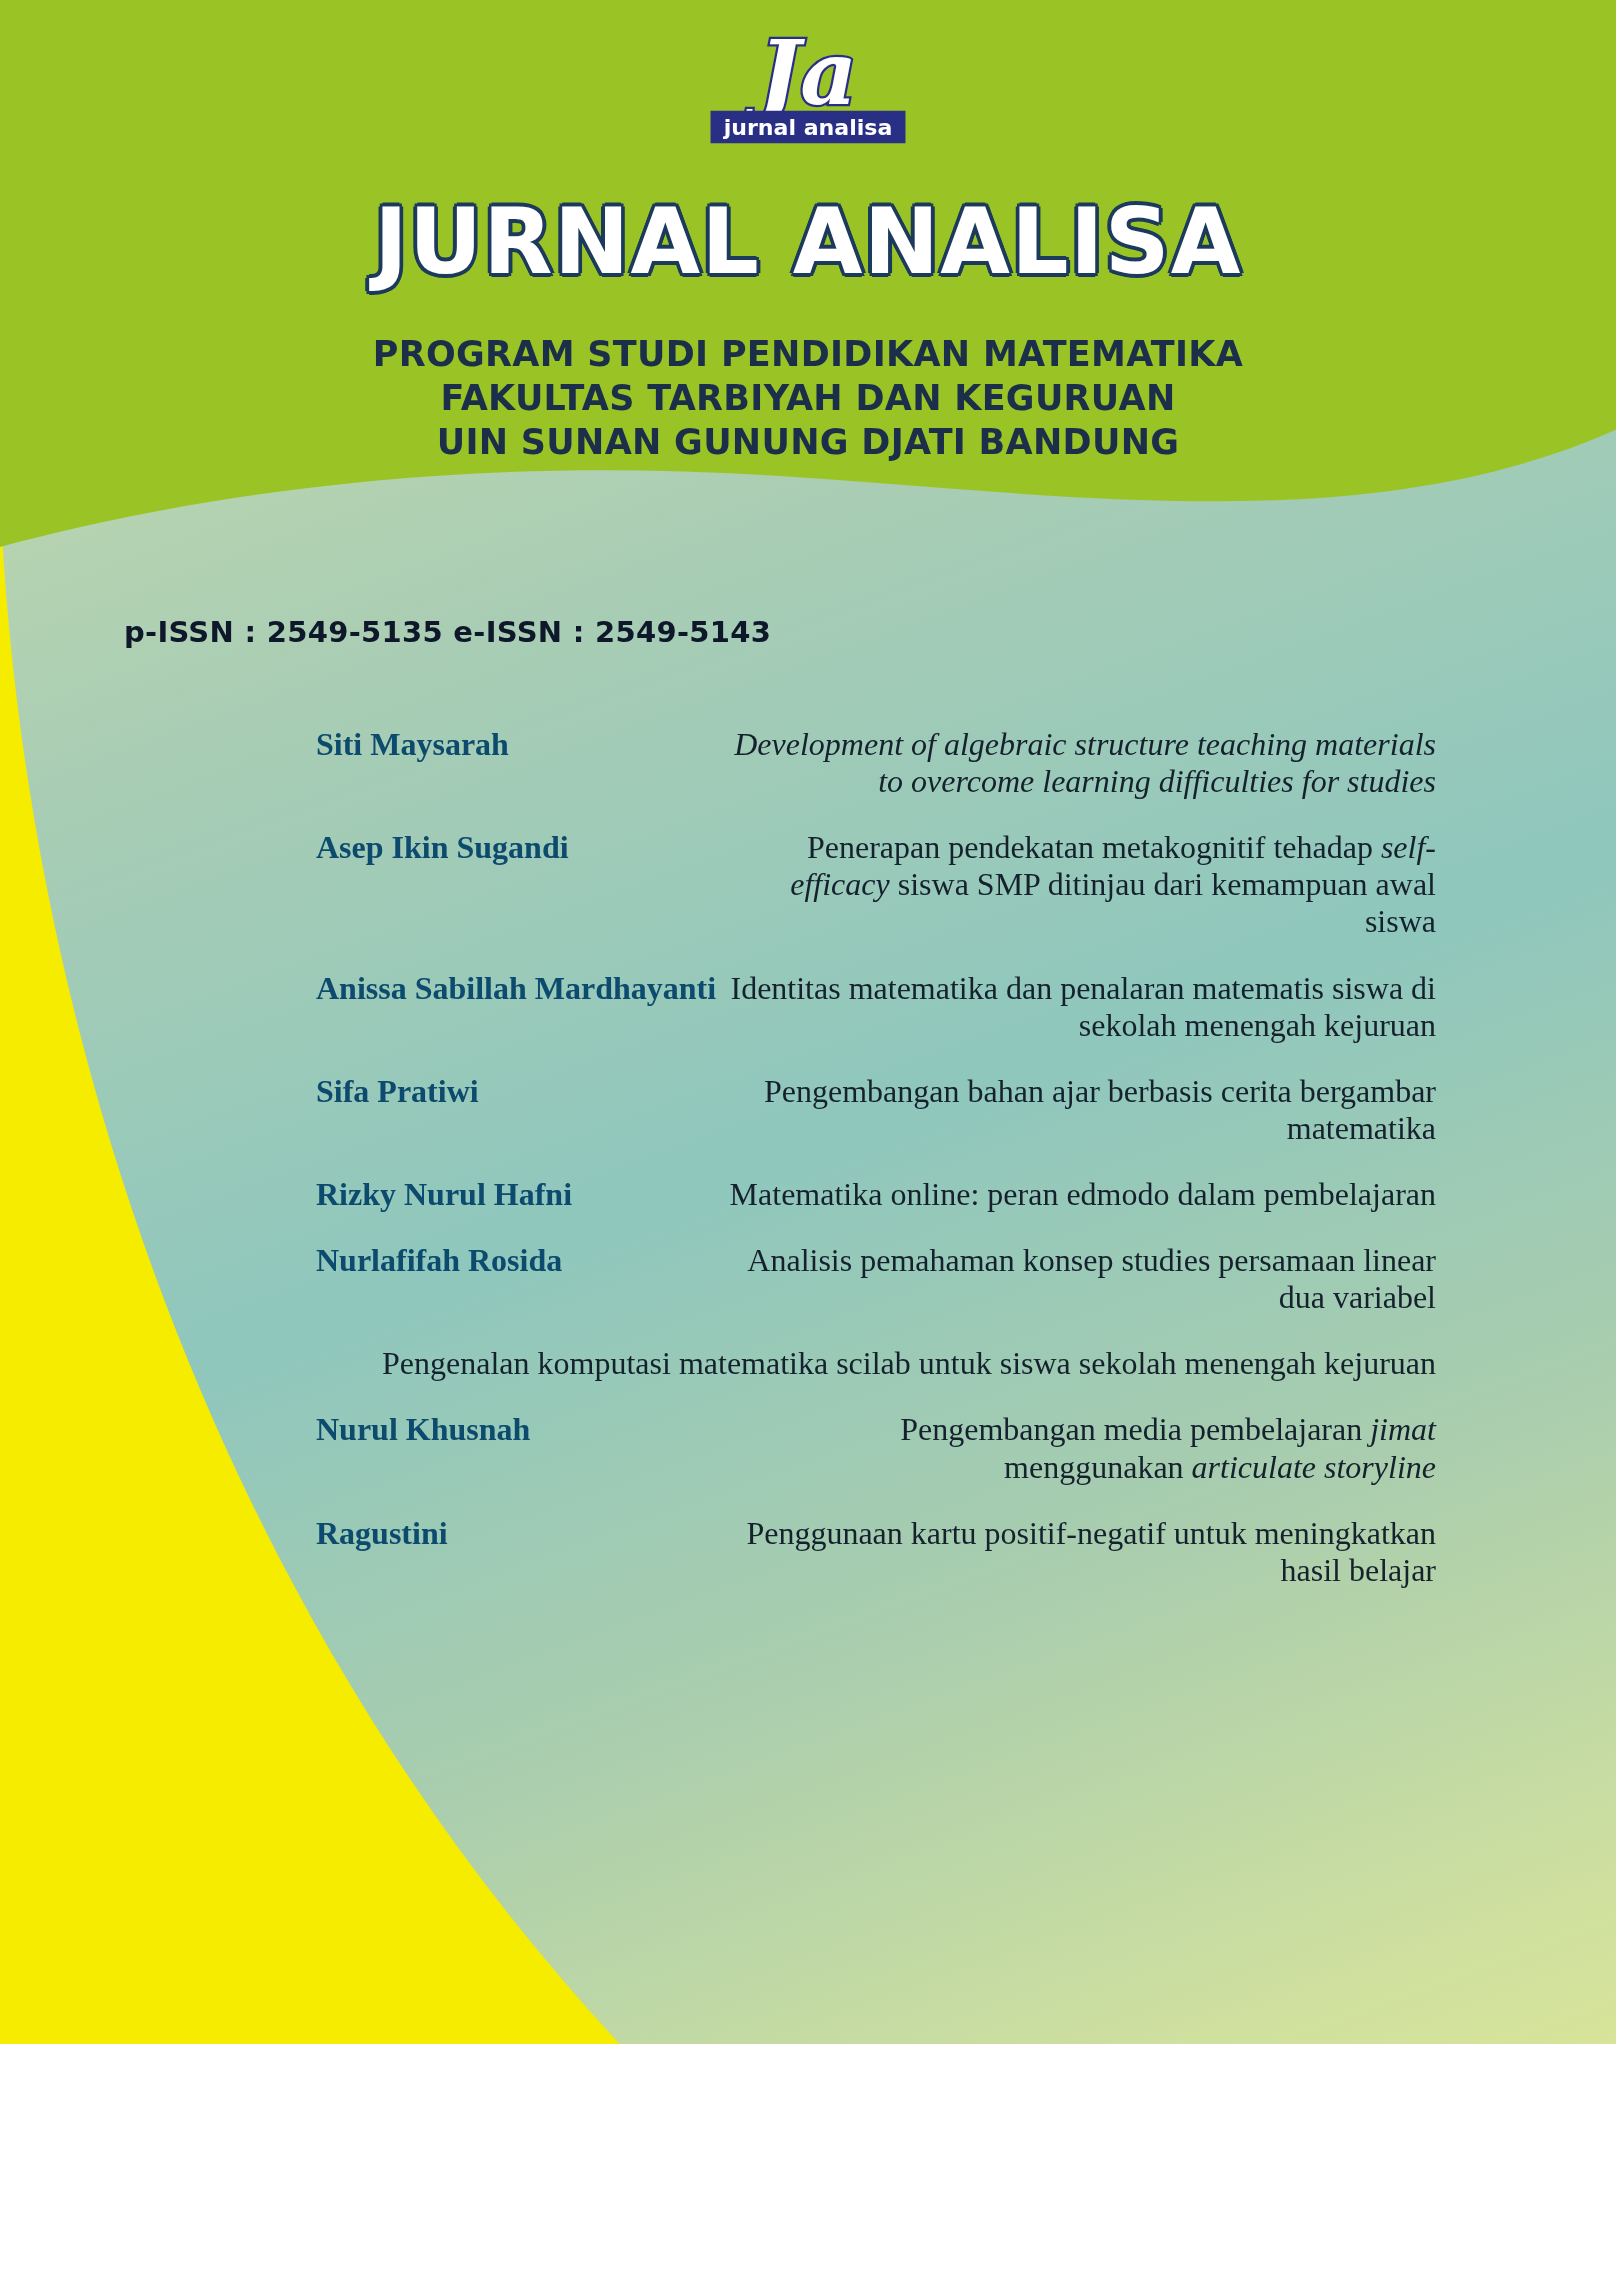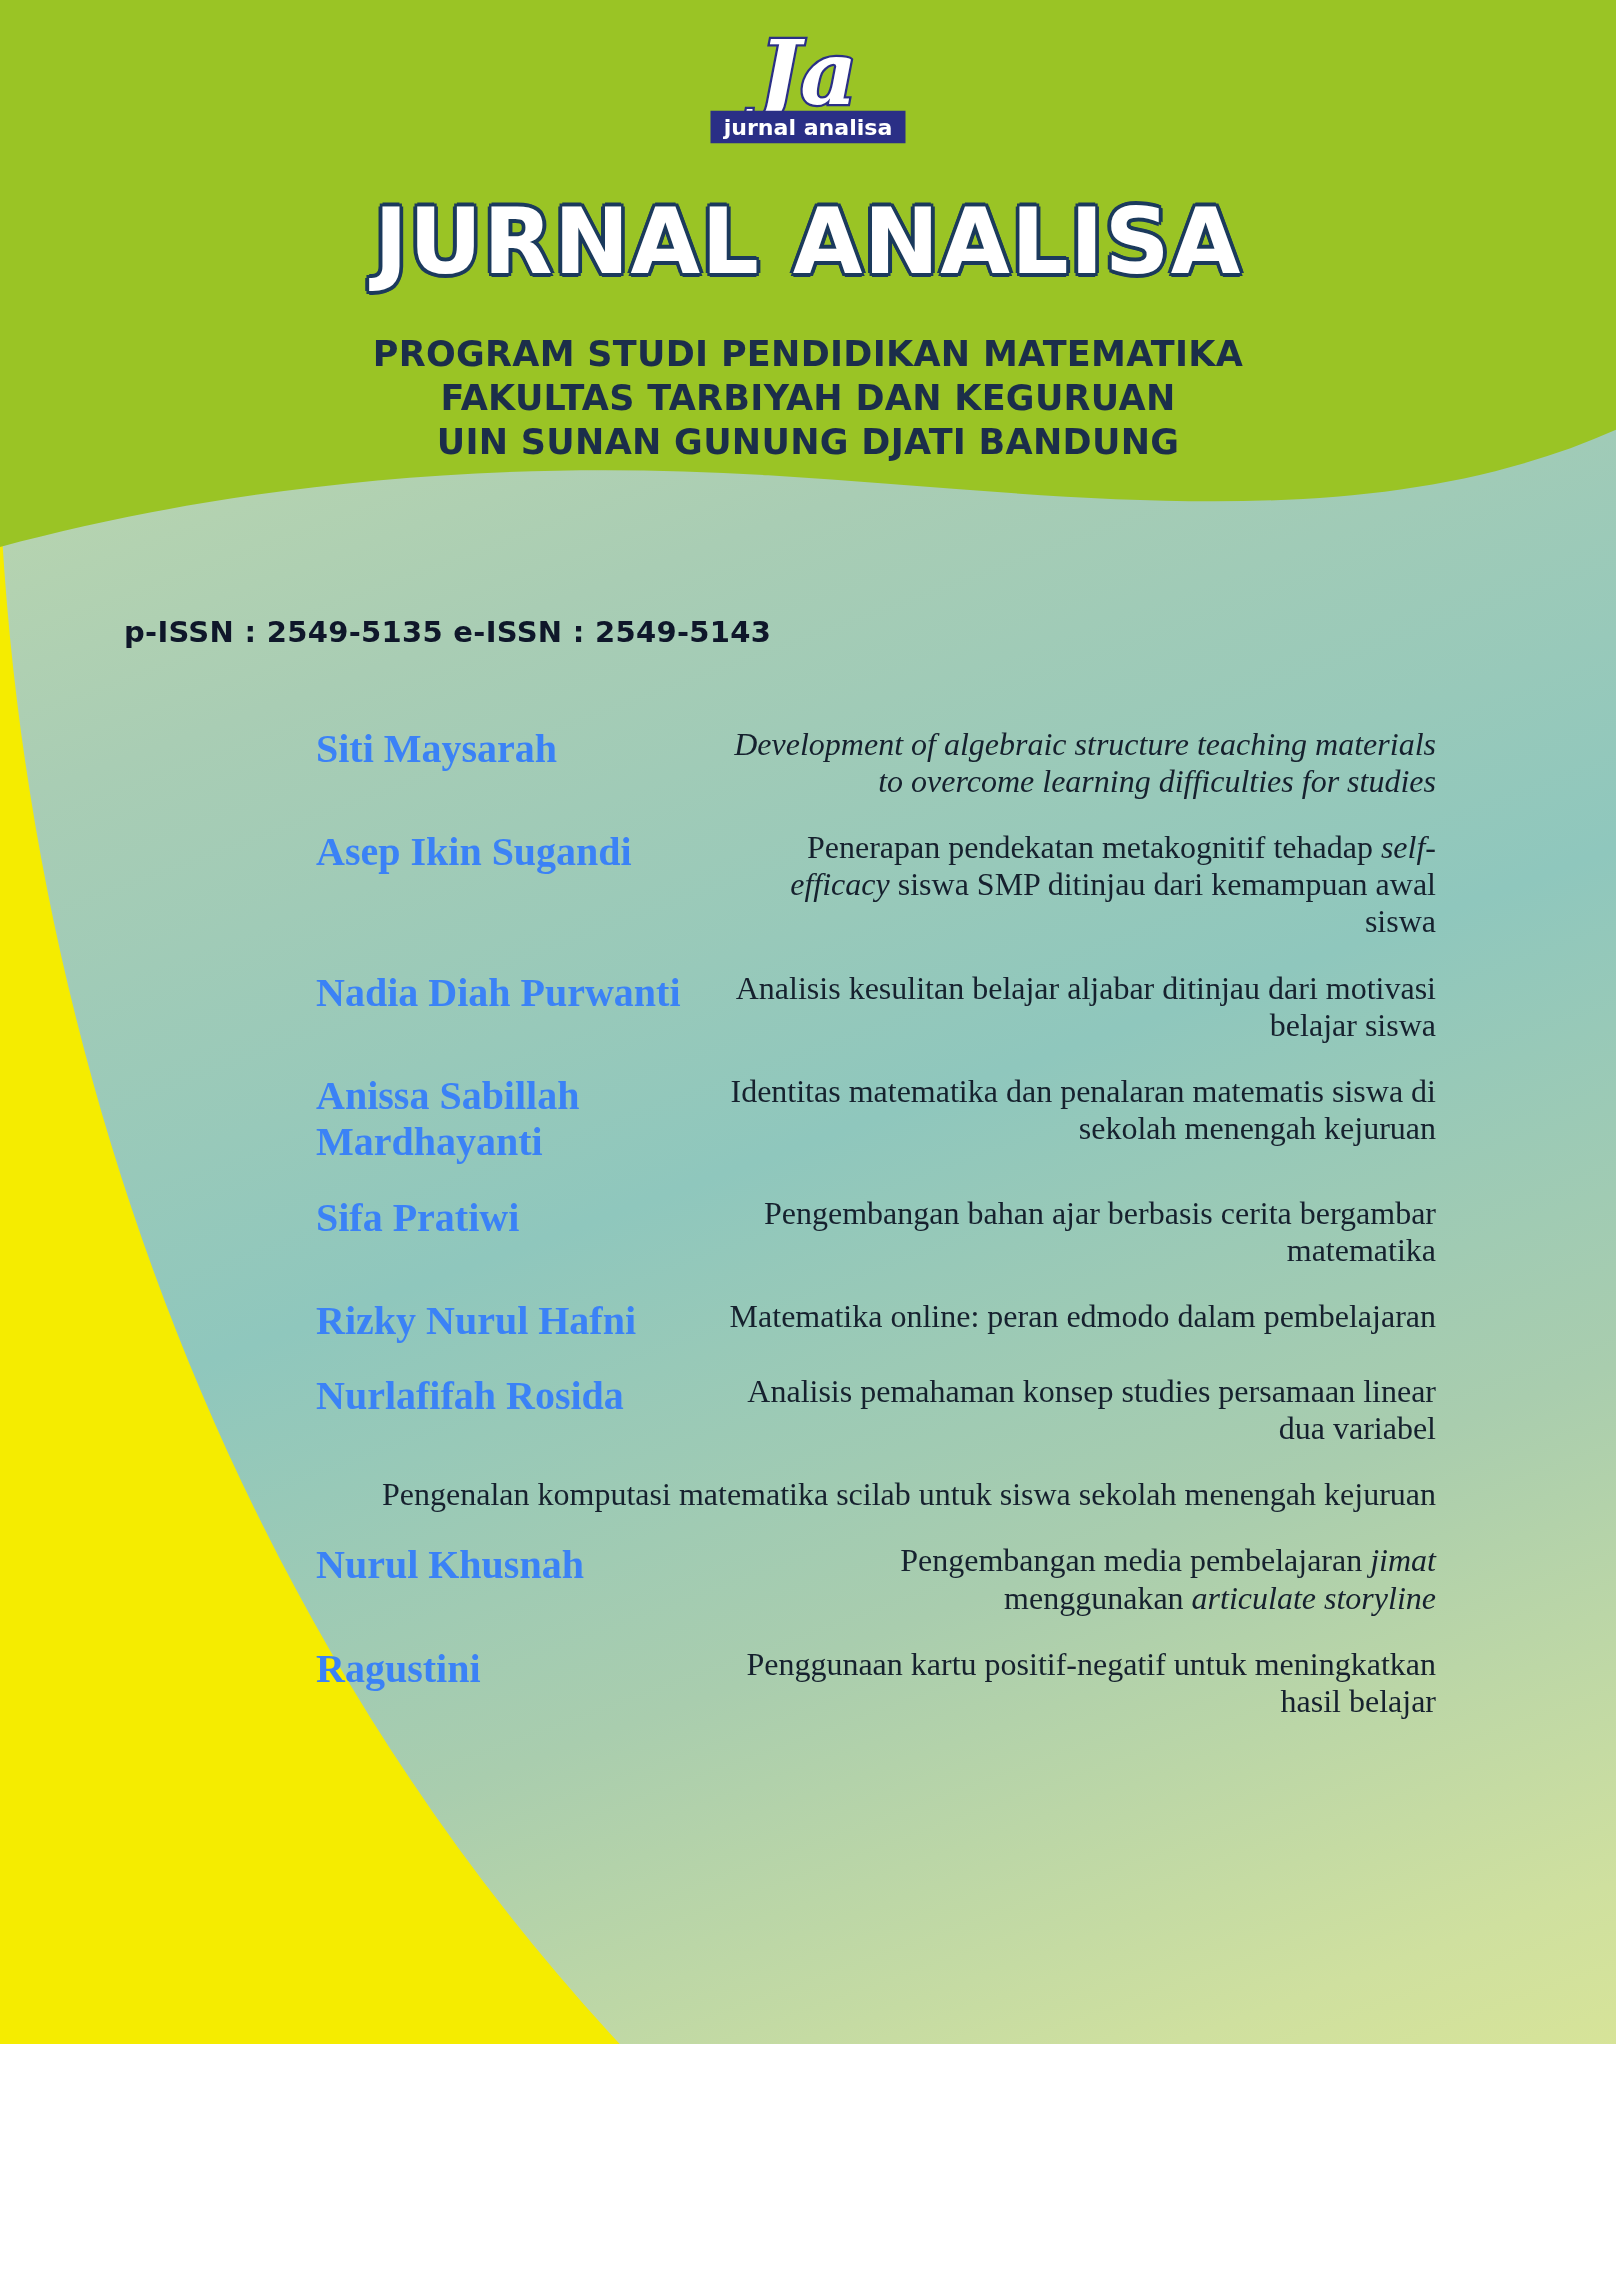--- a/index.html
+++ b/index.html
@@ -94,23 +94,23 @@
   }
   .toc-row {
     display: flex;
     margin-bottom: 29px;
   }
   .toc-author {
     width: 404px;
     flex: 0 0 404px;
     font-family: "Liberation Serif", serif;
     font-weight: bold;
-    font-size: 40px;
+    font-size: 32px;
     line-height: 1.16;
-    color: #3b82f6;
+    color: #0c4a6e;
   }
   .toc-title {
     flex: 1 1 auto;
     font-family: "Liberation Serif", serif;
     font-size: 32px;
     line-height: 1.16;
     color: #16212e;
     text-align: right;
   }
   .toc-title i { font-style: italic; }
@@ -161,24 +161,20 @@
   <div class="toc">
       <div class="toc-row">
         <div class="toc-author">Siti Maysarah</div>
         <div class="toc-title"><i>Development of algebraic structure teaching materials to overcome learning difficulties for studies</i></div>
       </div>
       <div class="toc-row">
         <div class="toc-author">Asep Ikin Sugandi</div>
         <div class="toc-title">Penerapan pendekatan metakognitif tehadap <i>self-efficacy</i> siswa SMP ditinjau dari kemampuan awal siswa</div>
       </div>
       <div class="toc-row">
-        <div class="toc-author">Nadia Diah Purwanti</div>
-        <div class="toc-title">Analisis kesulitan belajar aljabar ditinjau dari motivasi belajar siswa</div>
-      </div>
-      <div class="toc-row">
         <div class="toc-author">Anissa Sabillah Mardhayanti</div>
         <div class="toc-title">Identitas matematika dan penalaran matematis siswa di sekolah menengah kejuruan</div>
       </div>
       <div class="toc-row">
         <div class="toc-author">Sifa Pratiwi</div>
         <div class="toc-title">Pengembangan bahan ajar berbasis cerita bergambar matematika</div>
       </div>
       <div class="toc-row">
         <div class="toc-author">Rizky Nurul Hafni</div>
         <div class="toc-title">Matematika online: peran edmodo dalam pembelajaran</div>

